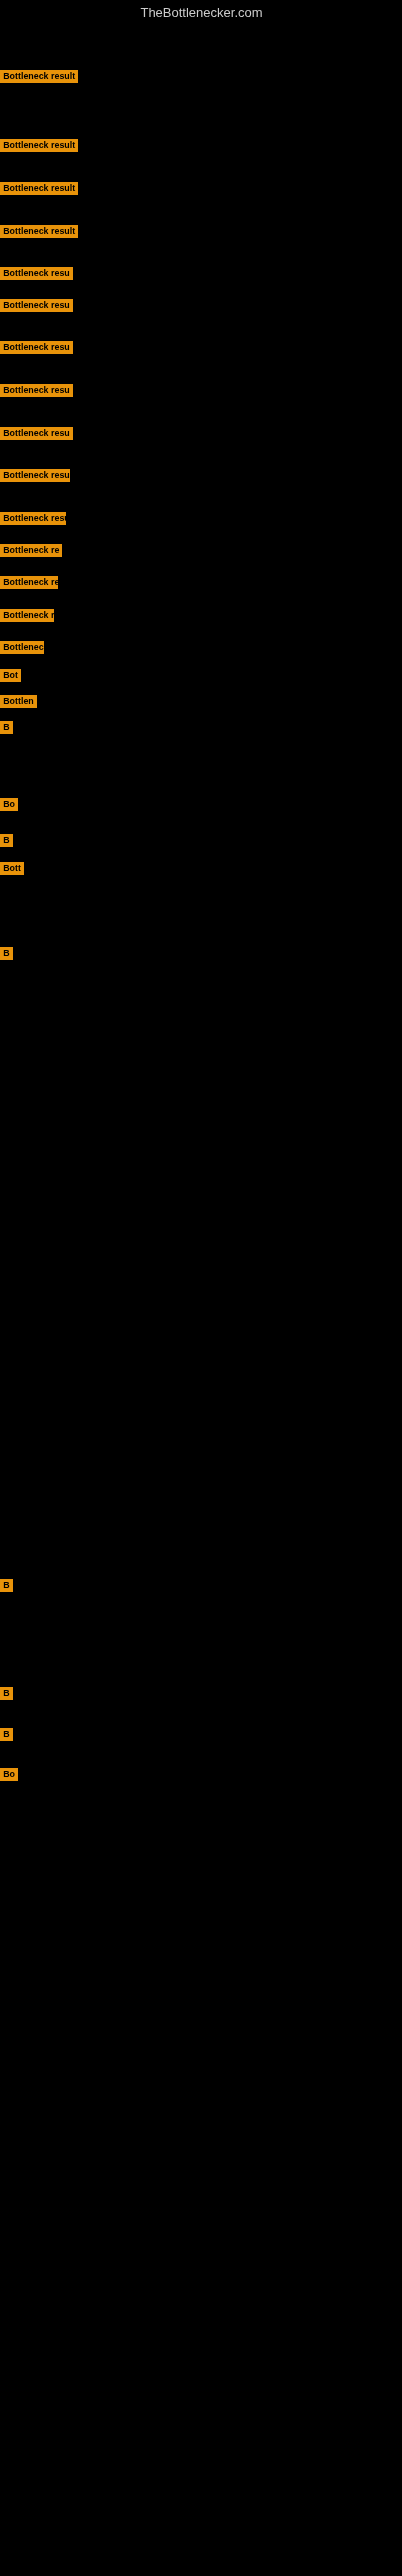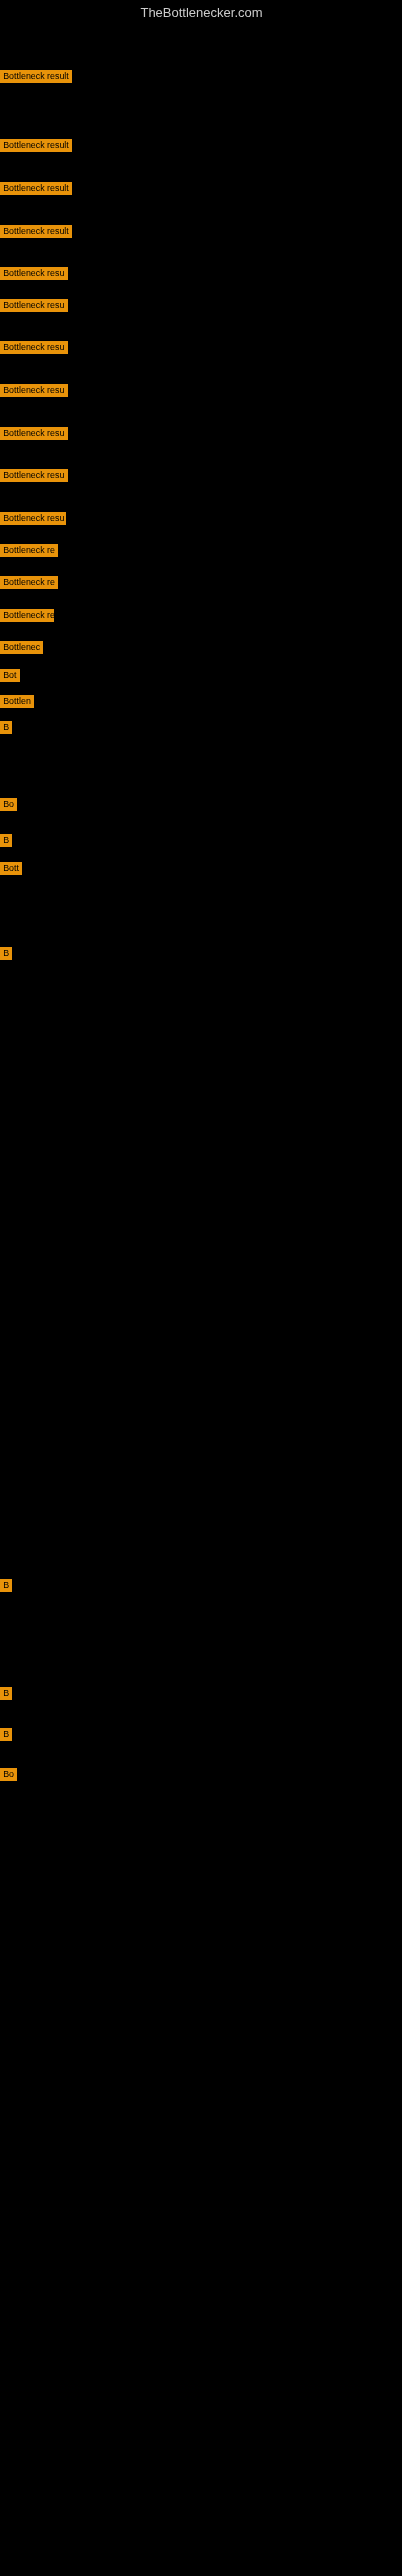--- a/index.html
+++ b/index.html
@@ -22,21 +22,21 @@
       font-size: 13px;
       padding: 4.8px 0;
       width: 100%;
     }
 
     .bottleneck-badge {
       display: inline-block;
       background-color: #e8930a;
       color: #000000;
       font-size: 8.9px;
-      font-weight: normal;
+      font-weight: bold;
       padding: 1.6px 3.2px;
       white-space: nowrap;
       overflow: hidden;
     }
   </style>
 </head>
 <body>
 
 <div class="site-title">TheBottlenecker.com</div>
 

